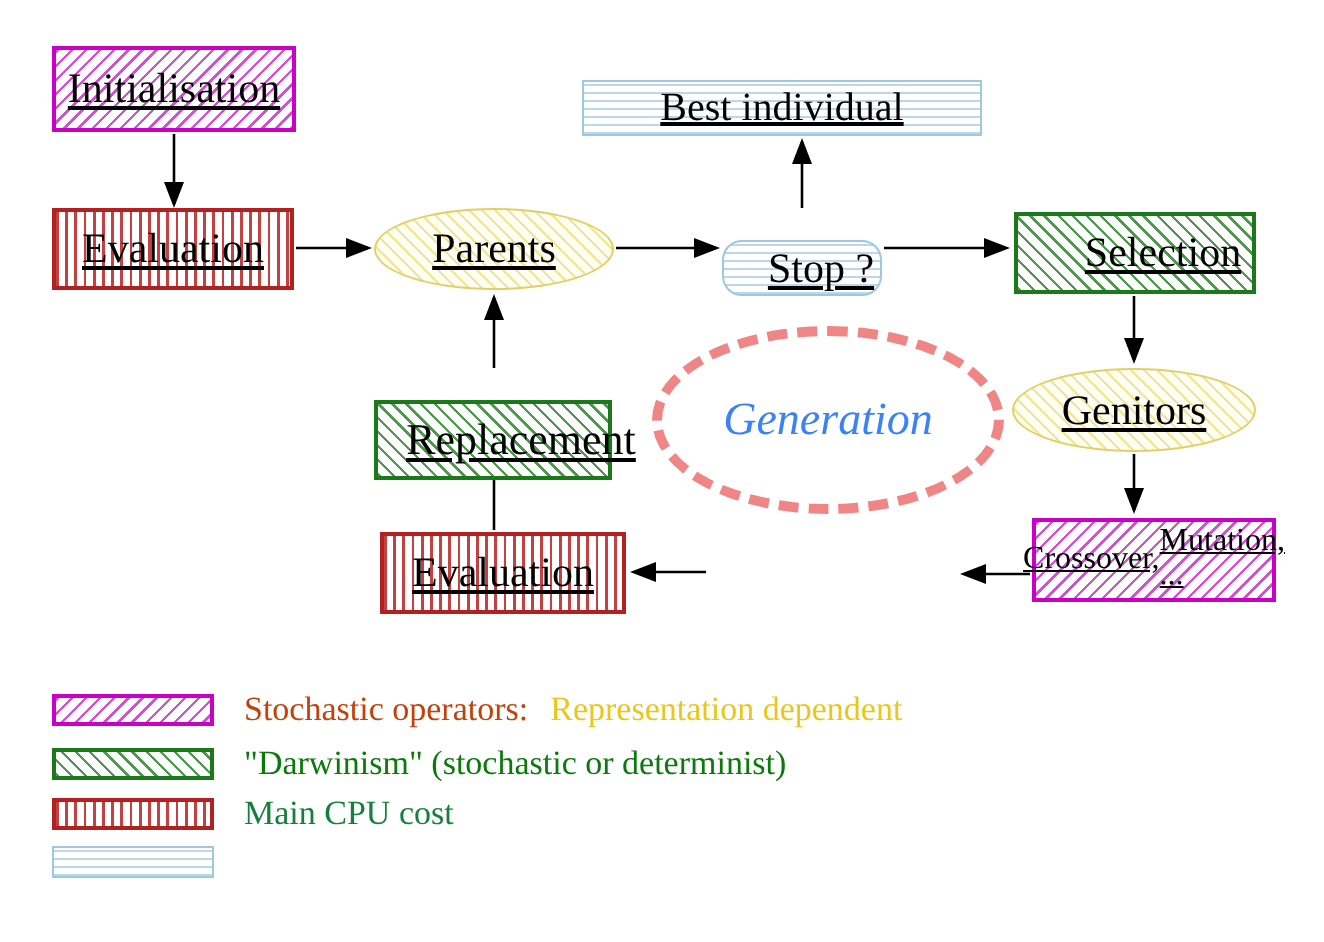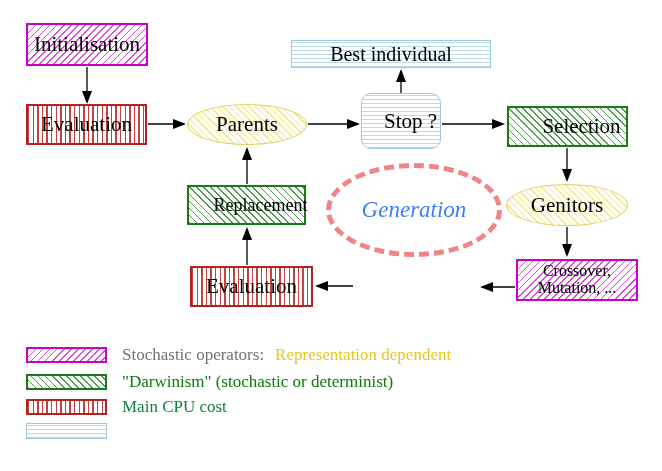--- a/index.html
+++ b/index.html
@@ -4,25 +4,25 @@
 <style>
   html,body { margin:0; padding:0; background:#fff; }
   #canvas {
     position:relative; width:662px; height:471px; background:#ffffff;
     font-family:"Liberation Serif", serif; overflow:hidden;
   }
   svg.wires { position:absolute; left:0; top:0; width:662px; height:471px; }
 
   .node {
     position:absolute; display:flex; align-items:center; justify-content:center;
-    color:#000; text-align:left; box-sizing:border-box; line-height:1.05;
+    color:#000; text-align:left; box-sizing:border-box; line-height:1.05;text-decoration:underline;
   }
   .fs21 { font-size:21px; }
   .fs20 { font-size:20px; }
-  .fs18 { font-size:18px; }
+  .fs18 { font-size:22px;margin-top:15px; }
   .fs16 { font-size:16px; }
   .fs23 { font-size:23px; }
 
   .box-magenta {
     border:2px solid #c800c8;
     background:repeating-linear-gradient(135deg,#d44fd4 0,#d44fd4 1.2px,#ffffff 1.2px,#ffffff 5px);
   }
   .box-green {
     border:2px solid #1a7a1a;
     background:repeating-linear-gradient(45deg,#4d9a4d 0,#4d9a4d 1.2px,#ffffff 1.2px,#ffffff 5px);
@@ -45,21 +45,21 @@
     position:absolute; border:5px dashed #ef8585; border-radius:50%;
     display:flex; align-items:center; justify-content:center;
     color:#3b82f6; box-sizing:border-box;font-style:italic;
   }
 
   .legend-swatch { position:absolute; left:26px; width:81px; height:16px; box-sizing:border-box; }
   .legend-text {
     position:absolute; left:122px; height:20px; line-height:20px;
     font-size:17px; white-space:nowrap;
   }
-  .c-magenta { color:#737373;margin-top:16px; }
+  .c-magenta { color:#c2410c;margin-top:16px; }
   .c-gold { color:#e9c71c; margin-left:11px; }
   .c-green { color:#0a7a0a; }
   .c-red { color:#15803d; }
   .c-blue { color:#90c8e8; }
 </style>
 </head>
 <body>
 
 <div id="canvas">
 
@@ -85,31 +85,31 @@
   </svg>
 
   <div class="node box-magenta fs21" style="left:26px; top:23px; width:122px; height:43px;">Initialisation</div>
 
   <div class="node box-red fs21" style="left:26px; top:104px; width:121px; height:41px;">Evaluation</div>
 
   <div class="node box-cyan fs20" style="left:291px; top:40px; width:200px; height:28px;">Best individual</div>
 
   <div class="node ellipse-yellow fs21" style="left:187px; top:104px; width:120px; height:41px;">Parents</div>
 
-  <div class="node box-cyan rounded fs21" style="left:361px; top:93px; width:80px; height:56px;padding-left:19px;">Stop ?</div>
+  <div class="node box-cyan rounded fs21" style="left:361px; top:120px; width:80px; height:28px;padding-left:19px;">Stop ?</div>
 
   <div class="node box-green fs21" style="left:507px; top:106px; width:121px; height:41px;">Selection</div>
 
   <div class="node box-green fs18" style="left:187px; top:185px; width:119px; height:40px;">Replacement</div>
 
   <div class="generation-ellipse fs23" style="left:326px; top:163px; width:176px; height:94px;">Generation</div>
 
   <div class="node ellipse-yellow fs21" style="left:506px; top:184px; width:122px; height:42px;">Genitors</div>
 
-  <div class="node box-magenta fs16" style="left:516px; top:259px; width:122px; height:42px; flex-direction:column;">
+  <div class="node box-magenta fs16" style="left:516px; top:259px; width:122px; height:42px; ">
     <div>Crossover,</div>
     <div>Mutation, ...</div>
   </div>
 
 
   <div class="node box-red fs21" style="left:190px; top:266px; width:123px; height:41px;">Evaluation</div>
 
   <div class="legend-swatch box-magenta" style="top:347px;"></div>
   <div class="legend-text" style="top:345px;">
     <span class="c-magenta">Stochastic operators:</span><span class="c-gold">Representation dependent</span>

